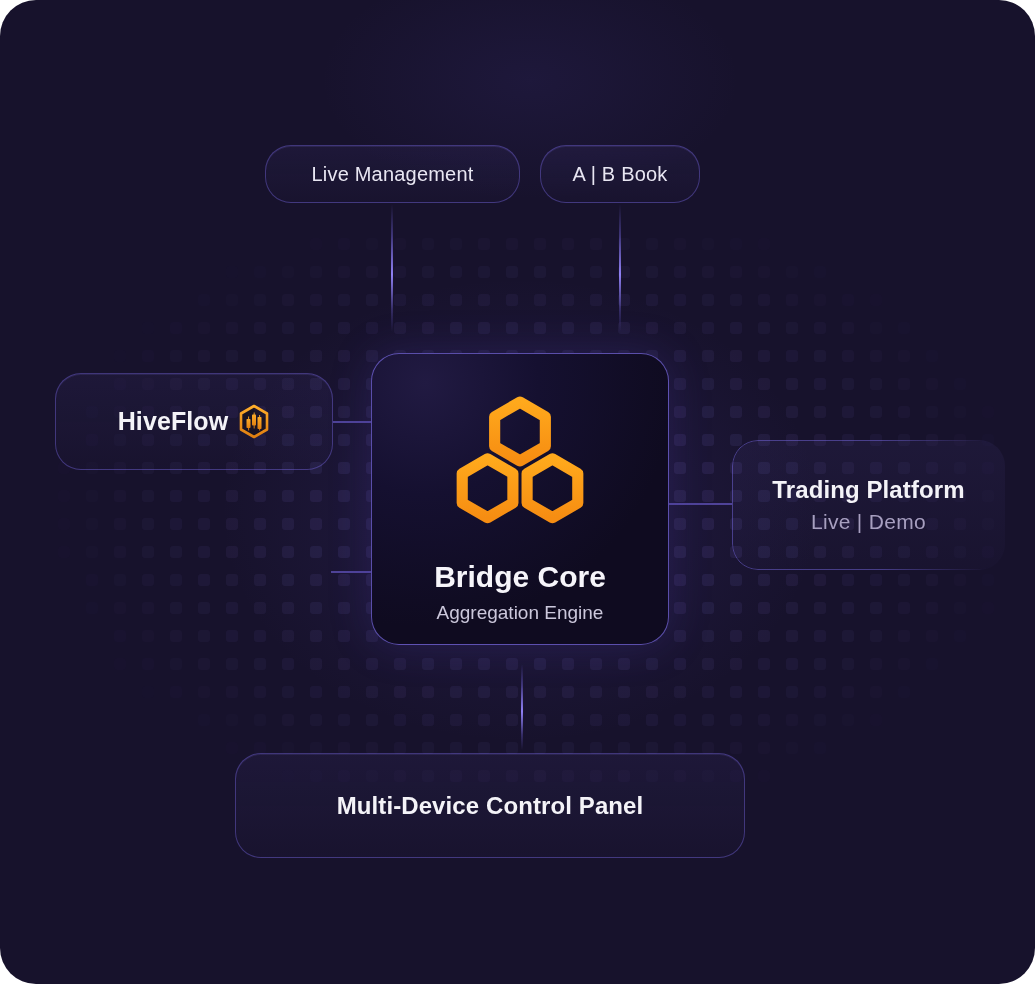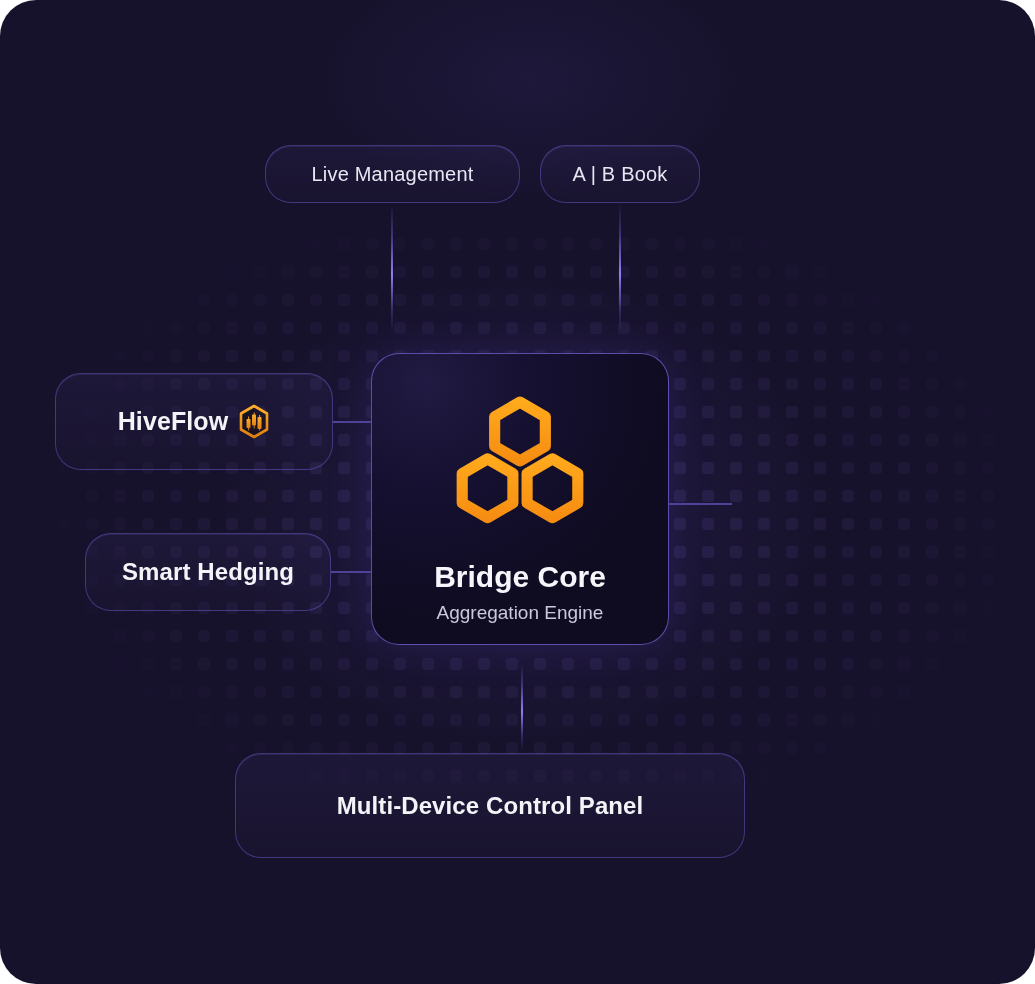--- a/index.html
+++ b/index.html
@@ -725,22 +725,24 @@
           <rect x="10.2" y="12.5" width="0.9" height="14" fill="url(#hficon)"></rect>
           <rect x="14" y="10.5" width="4" height="11" rx="0.8" fill="url(#hficon)"></rect>
           <rect x="15.7" y="8.5" width="0.9" height="16" fill="url(#hficon)"></rect>
           <rect x="19.5" y="13" width="4" height="12" rx="0.8" fill="url(#hficon)"></rect>
           <rect x="21.2" y="11" width="0.9" height="15.5" fill="url(#hficon)"></rect>
         </svg>
       </span>
     </div>
   </div>
 
-  <div class="node node-smart">
-    <span class="node-title">Smart Hedging</span>
+
+  <div class="node node-trading">
+    <div class="fade-border"></div>
+    <span class="node-title">Trading Platform</span>
+    <span class="node-sub">Live | Demo</span>
   </div>
-
 
   <div class="node node-bottom">
     <span class="node-title">Multi-Device Control Panel</span>
   </div>
 
 </div>
 
 </body></html>

